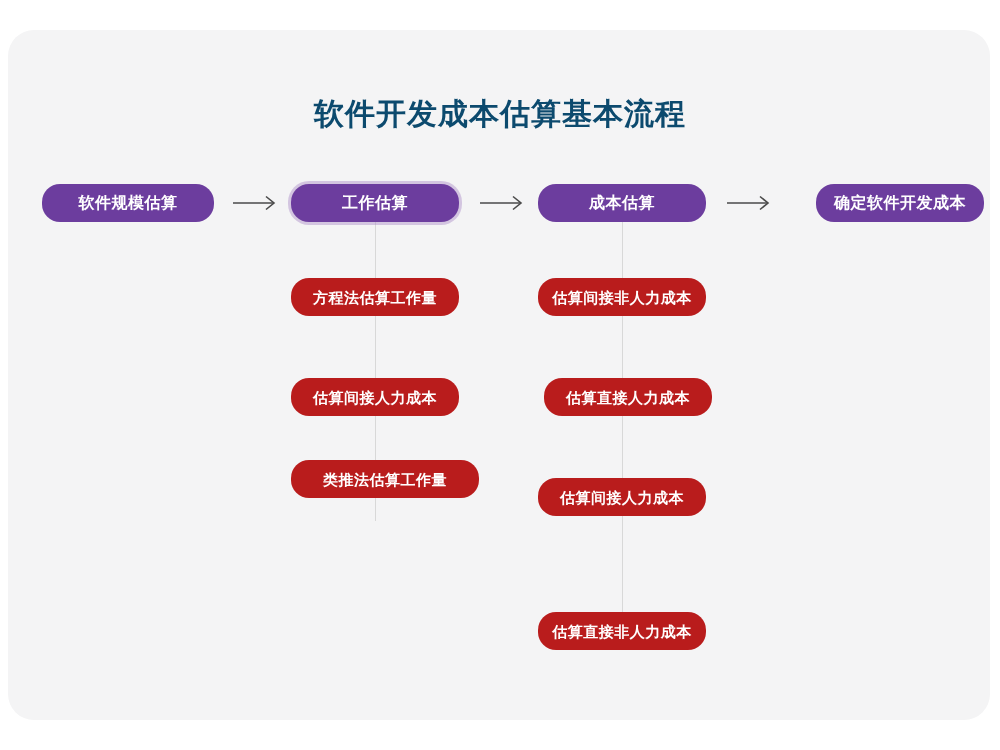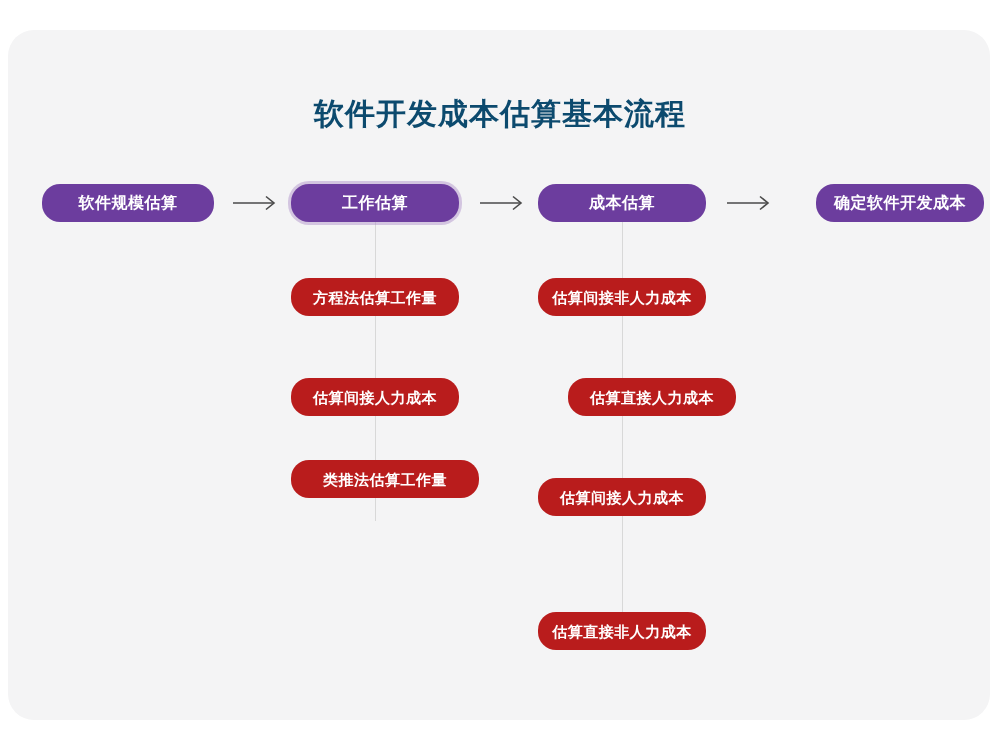--- a/index.html
+++ b/index.html
@@ -138,19 +138,19 @@
   <div class="node primary" style="left:816px; top:184px; width:168px;">确定软件开发成本</div>
 
   <div class="node secondary" style="left:291px; top:278px; width:168px;">方程法估算工作量</div>
 
   <div class="node secondary" style="left:291px; top:378px; width:168px;">估算间接人力成本</div>
 
   <div class="node secondary" style="left:291px; top:460px; width:188px;">类推法估算工作量</div>
 
   <div class="node secondary" style="left:538px; top:278px; width:168px;">估算间接非人力成本</div>
 
-  <div class="node secondary" style="left:568px; top:378px; width:168px;">估算直接人力成本</div>
+  <div class="node secondary" style="left:544px; top:378px; width:168px;">估算直接人力成本</div>
 
   <div class="node secondary" style="left:538px; top:478px; width:168px;">估算间接人力成本</div>
 
   <div class="node secondary" style="left:538px; top:580px; width:168px;margin-top:32px;">估算直接非人力成本</div>
 
 </div>
 
 </body></html>

